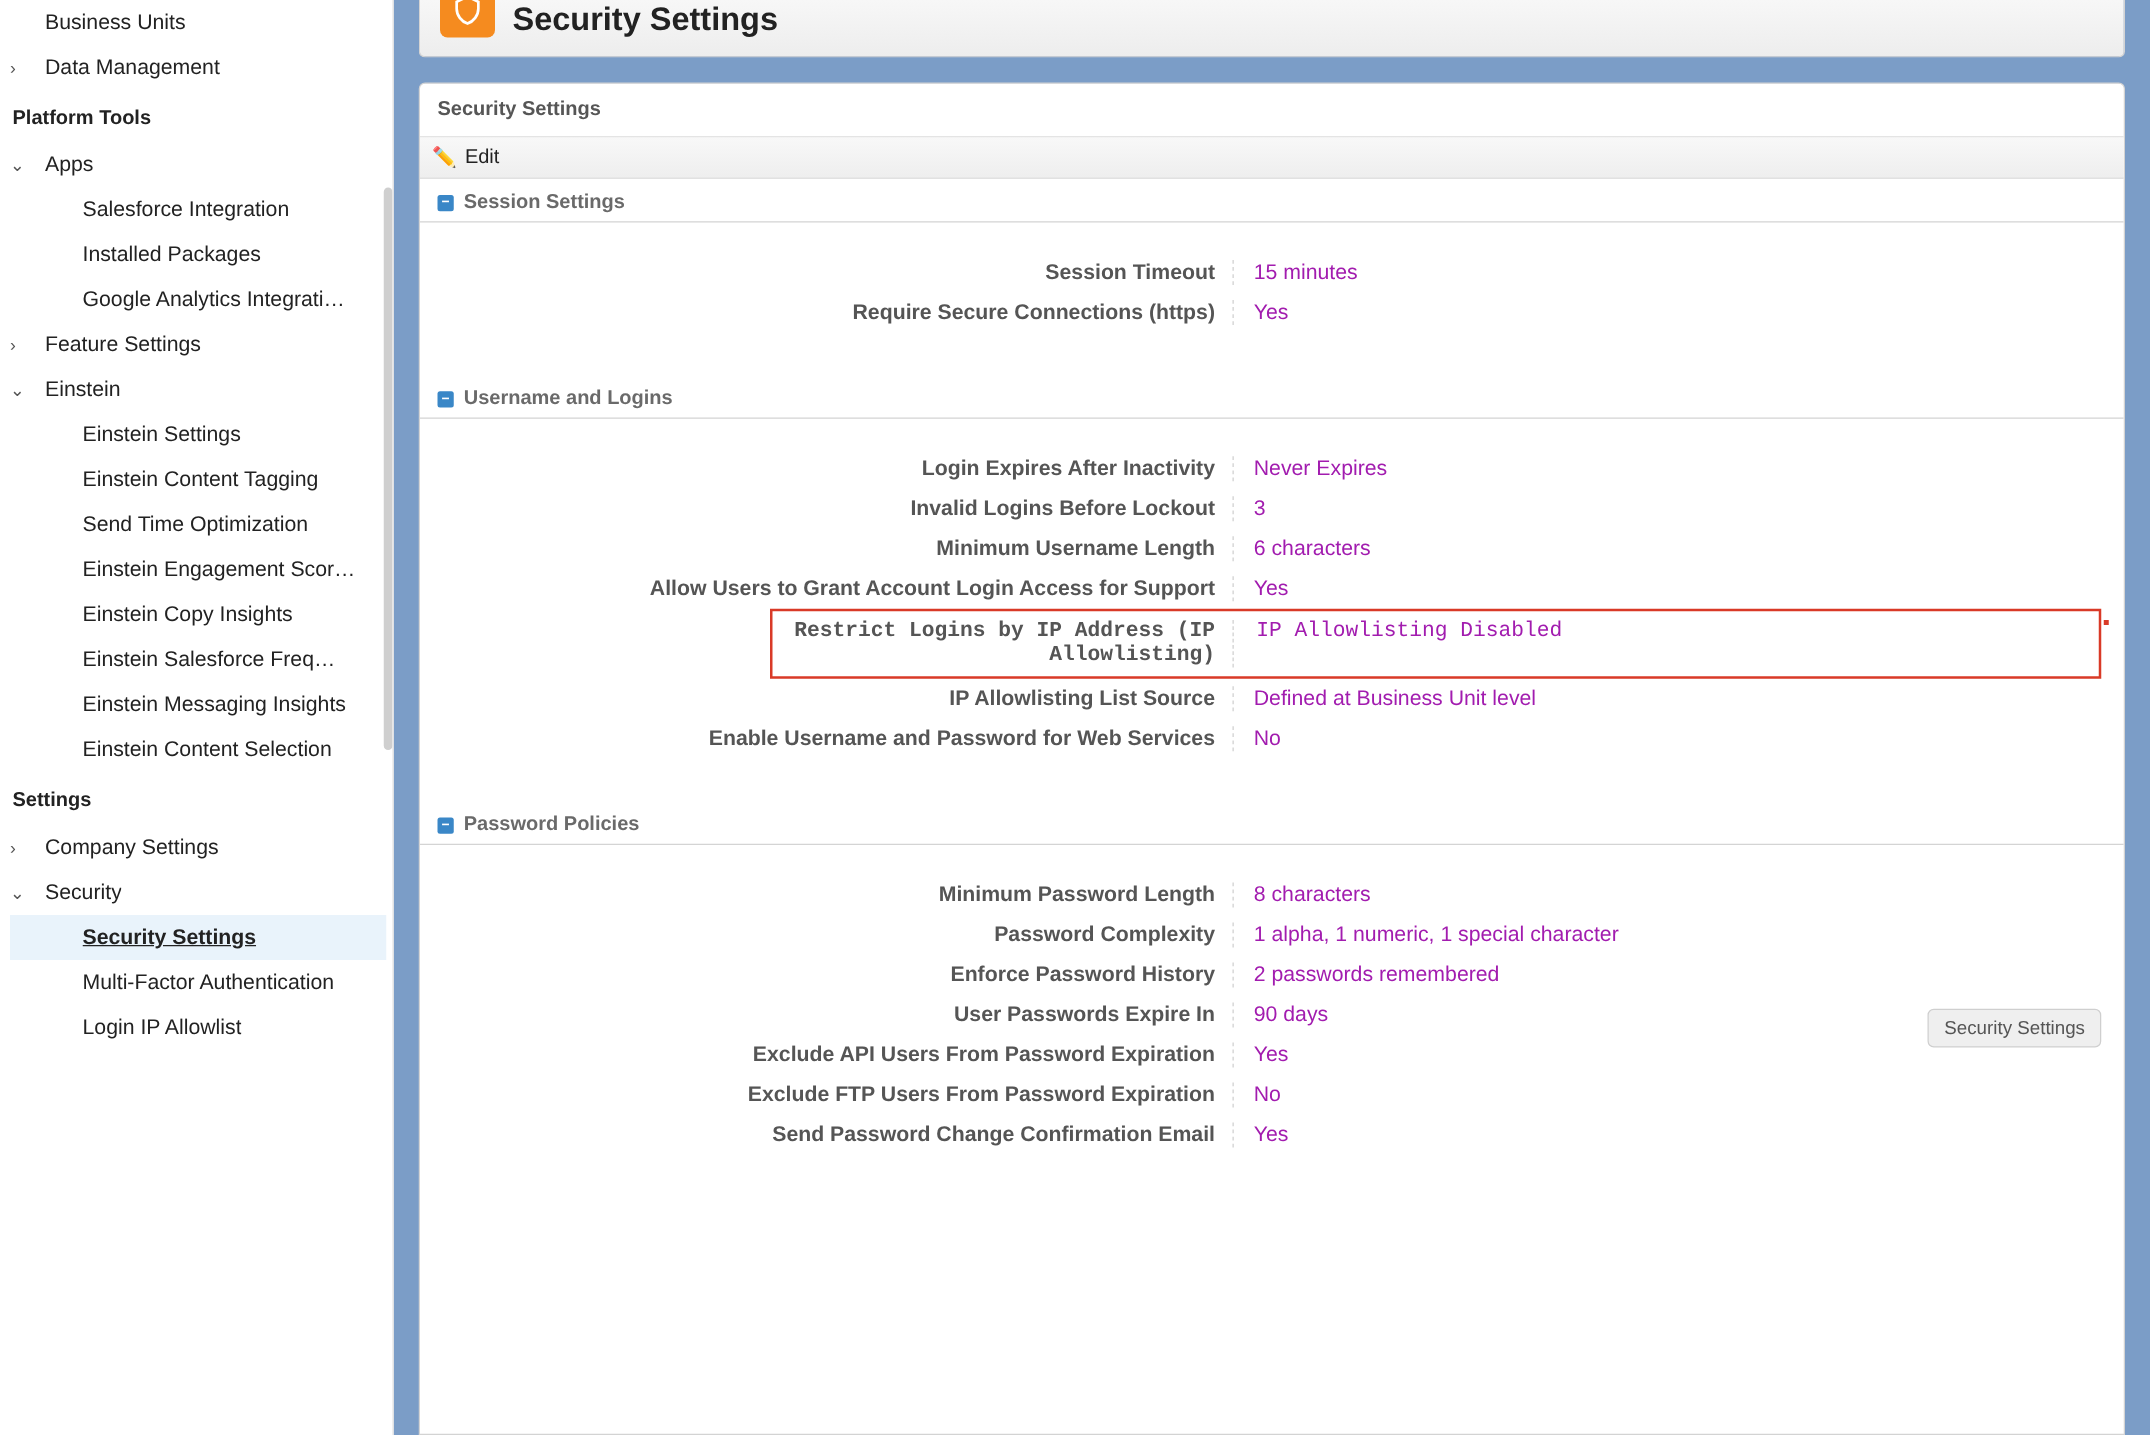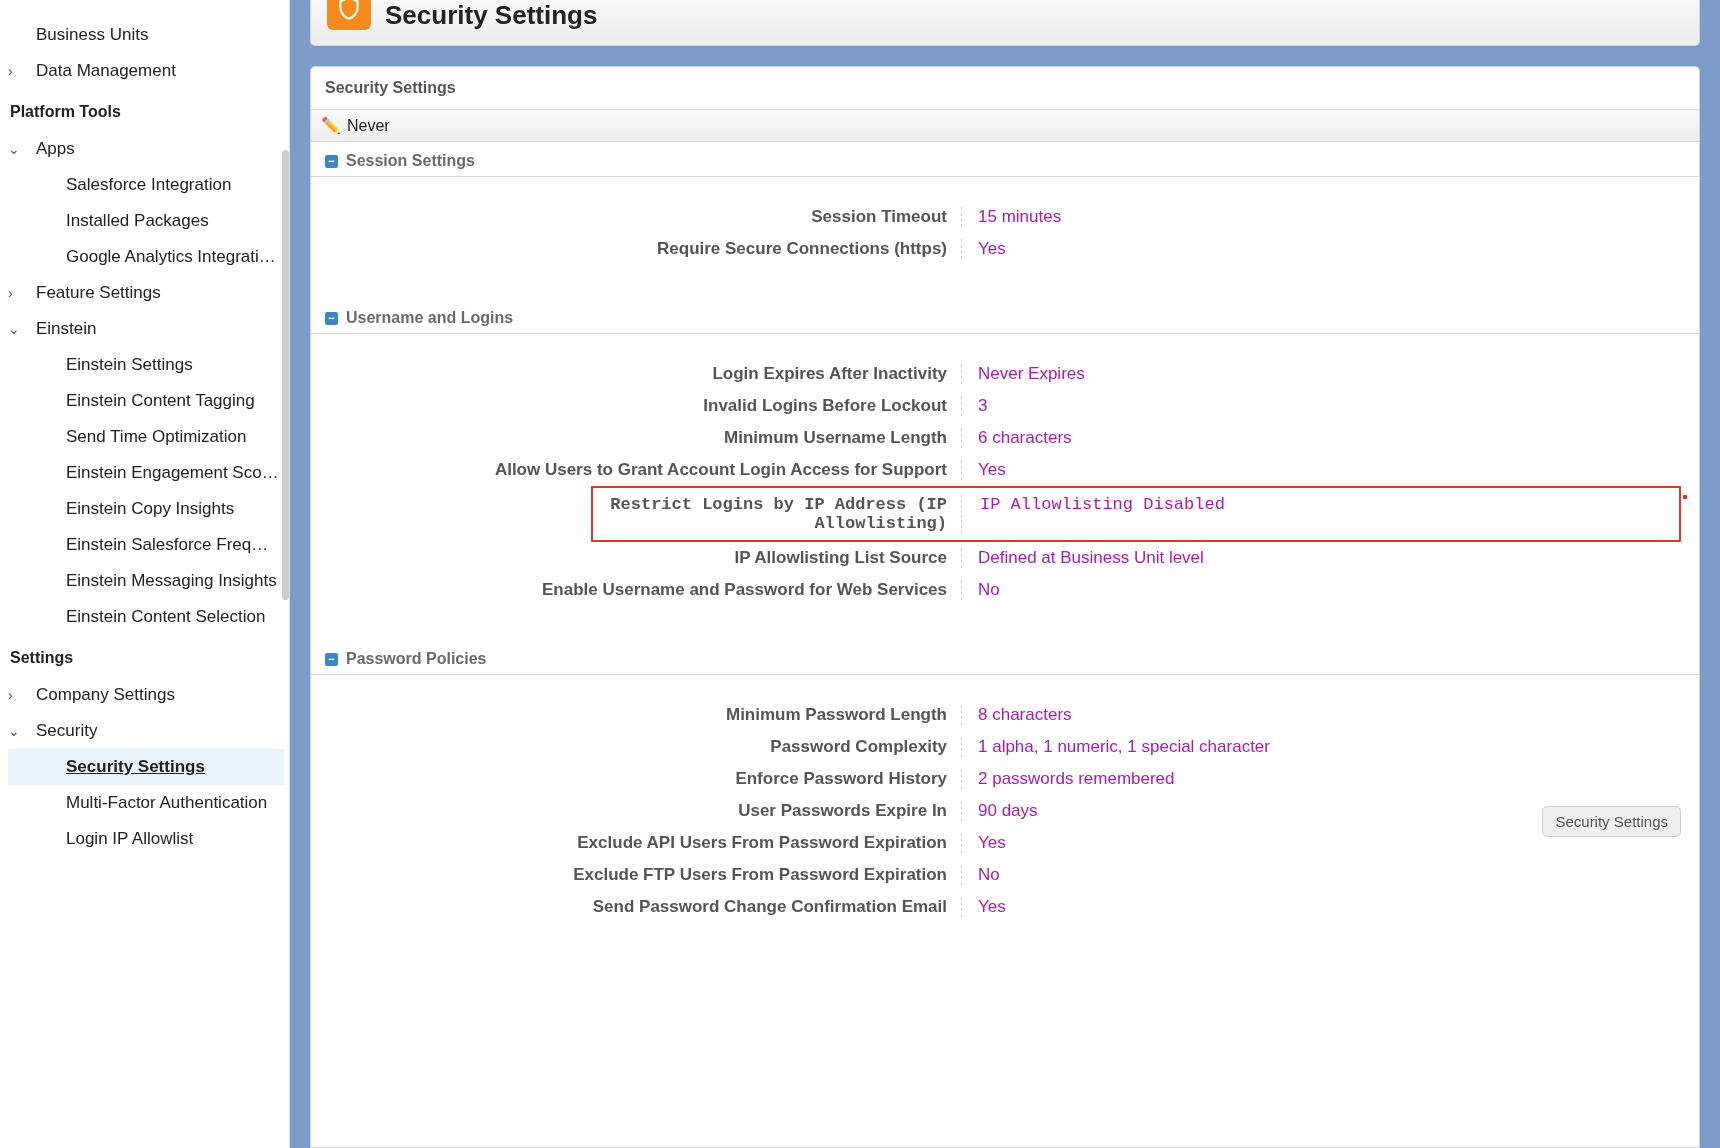--- a/index.html
+++ b/index.html
@@ -7,22 +7,22 @@
   font-family: -apple-system, BlinkMacSystemFont, "Segoe UI", Helvetica, Arial, sans-serif;
   font-size: 16px;
   background: #fff;
   display: flex;
   width: 1720px;
   height: 1148px;
   overflow: hidden;
   color: #222;
 }
 .sidebar {
-  width: 290px;
-  padding: 17px 5px 0 8px;
+  width: 315px;
+  padding: 0 5px 0 8px;
   overflow-y: auto;
   border-right: 1px solid #e0e0e0;
   position: relative;
 }
 .sidebar::-webkit-scrollbar { width: 8px; }
 .sidebar::-webkit-scrollbar-thumb { background: #c0c0c0; border-radius: 4px; }
 .sidebar-scroll-indicator {
   position: absolute;
   top: 150px;
   right: 0;
@@ -297,21 +297,21 @@
         <path d="M12 2 L20 6 V11 C20 16 16.5 20.5 12 22 C7.5 20.5 4 16 4 11 V6 Z"></path>
       </svg>
     </div>
     <div class="page-header-title">Security Settings</div>
   </div>
 
   <div class="panel">
     <div class="panel-title">Security Settings</div>
     <div class="edit-bar">
       <span>✏️</span>
-      <span>Never</span>
+      <span>Edit</span>
     </div>
 
     <div class="section-header">
       <span class="collapse-icon">−</span>
       <span>Session Settings</span>
     </div>
     <div class="settings-body">
       <div class="row">
         <div class="label-col">Session Timeout</div>
         <div class="divider-col"></div>

